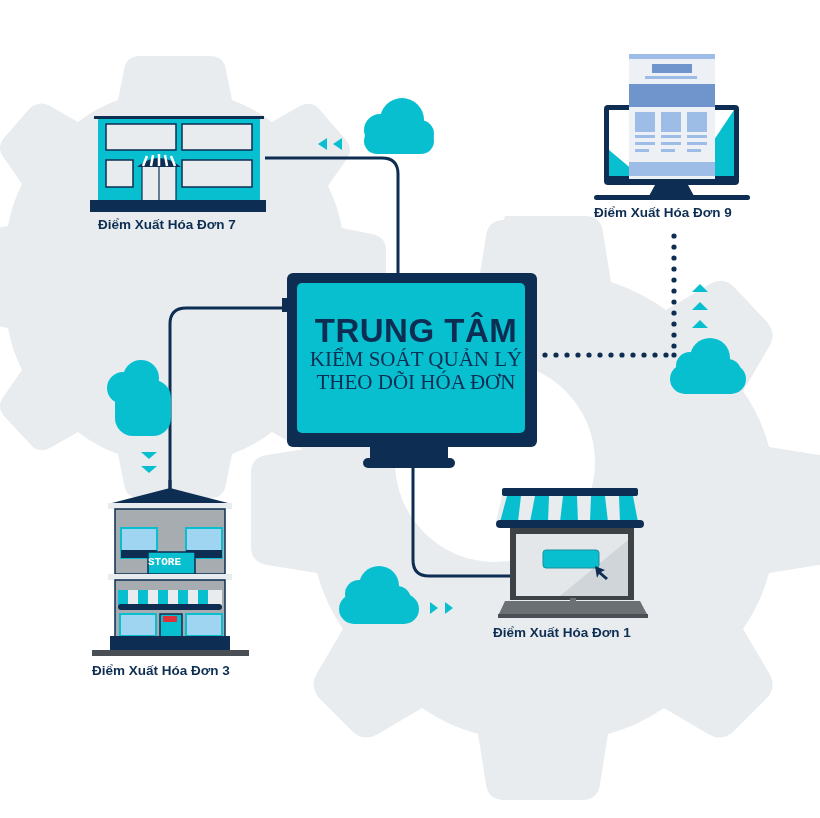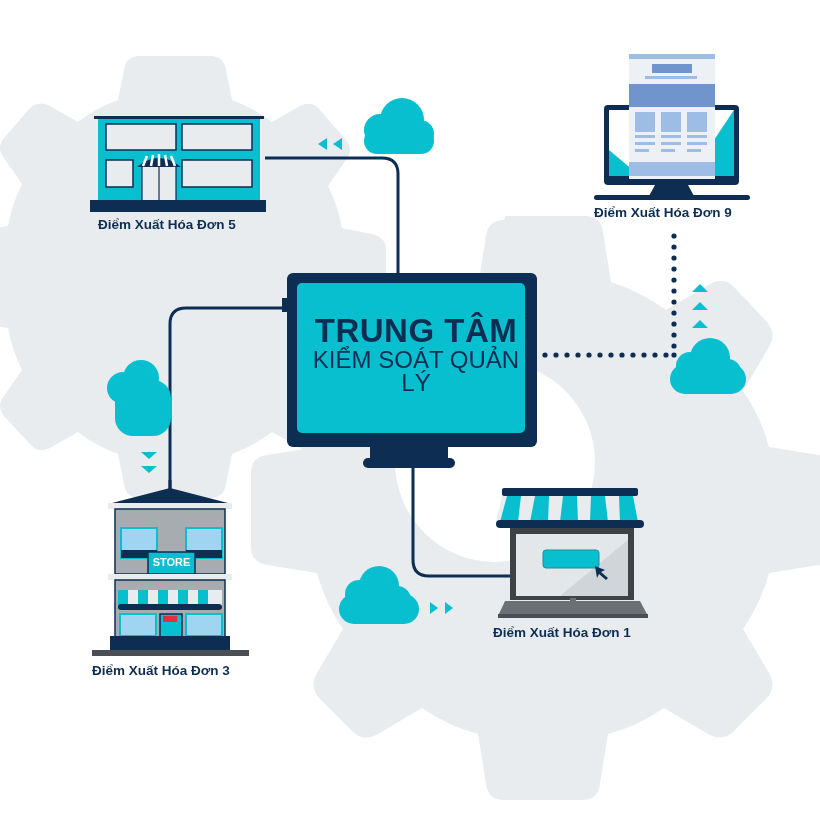--- a/index.html
+++ b/index.html
@@ -1,21 +1,21 @@
 <!DOCTYPE html>
 <html><head>
 <meta charset="utf-8">
 <style>
   html,body{margin:0;padding:0;background:#ffffff;}
   body{width:820px;height:818px;position:relative;overflow:hidden;font-family:"Liberation Sans",sans-serif;}
   svg#scene{position:absolute;left:0;top:0;}
   .lbl{position:absolute;font-family:"Liberation Sans",sans-serif;font-weight:bold;font-size:13.5px;color:#0d2e52;white-space:nowrap;}
   .center-text{position:absolute;left:300px;top:314px;width:232px;text-align:center;color:#0d2e52;}
   .ct-title{font-family:Liberation Sans, sans-serif;font-weight:bold;font-size:33px;line-height:34px;letter-spacing:0.5px;}
-  .ct-sub{font-family:Liberation Sans, sans-serif;font-size:24px;line-height:23px;}
+  .ct-sub{font-family:Liberation Serif, serif;font-size:21px;line-height:23px;}
 </style>
 </head>
 <body>
 
 <svg id="scene" width="820" height="818" viewBox="0 0 820 818">
 
   <g fill="#e8ecef">
 
     <path d="M505 216 h80 q16 0 18 16 l8 50 q30 10 55 28 l44 -26 q14 -8 25 4 l32 34 q10 12 2 25 l-26 44 q18 26 26 56 l50 8 q16 3 16 18 v74 q0 16 -16 18 l-50 8 q-8 30 -26 56 l26 44 q8 14 -2 25 l-34 34 q-12 10 -25 2 l-44 -26 q-26 18 -56 26 l-8 50 q-2 16 -18 16 h-78 q-16 0 -18 -16 l-8 -50 q-30 -8 -56 -26 l-44 26 q-14 8 -25 -2 l-34 -34 q-10 -12 -2 -25 l26 -44 q-18 -26 -26 -56 l-50 -8 q-16 -3 -16 -18 v-74 q0 -16 16 -18 l50 -8 q8 -30 26 -56 l-26 -44 q-8 -14 2 -25 l34 -34 q12 -10 25 -2 l44 26 q26 -18 56 -26 l8 -50 q2 -16 18 -16 z"></path>
 
@@ -197,23 +197,24 @@
       <polygon points="507,496 521,496 518,522 500,522" fill="#08bfd0"></polygon>
       <polygon points="535,496 549,496 548,522 530,522" fill="#08bfd0"></polygon>
       <polygon points="563,496 577,496 578,522 560,522" fill="#08bfd0"></polygon>
       <polygon points="591,496 605,496 608,522 590,522" fill="#08bfd0"></polygon>
       <polygon points="619,496 633,496 638,522 620,522" fill="#08bfd0"></polygon>
       <rect x="496" y="520" width="148" height="8" rx="4" fill="#0d2e52"></rect>
     </g>
   </g>
 </svg>
 
-<div style="position:absolute;left:148px;top:556px;width:47px;text-align:center;color:#ffffff;font-weight:bold;font-size:11px;font-family:Liberation Sans, sans-serif;">STORE</div>
+<div style="position:absolute;left:148px;top:556px;width:47px;color:#ffffff;font-weight:bold;font-size:11px;font-family:Liberation Mono, monospace;">STORE</div>
 
 <div class="center-text">
   <div class="ct-title">TRUNG TÂM</div>
   <div class="ct-sub">KIỂM SOÁT QUẢN LÝ</div>
+  <div class="ct-sub">THEO DÕI HÓA ĐƠN</div>
 </div>
 
-<div class="lbl" style="left:98px;top:217px;">Điểm Xuất Hóa Đơn 5</div>
+<div class="lbl" style="left:98px;top:217px;">Điểm Xuất Hóa Đơn 7</div>
 <div class="lbl" style="left:594px;top:205px;">Điểm Xuất Hóa Đơn 9</div>
 <div class="lbl" style="left:92px;top:663px;text-align:center;">Điểm Xuất Hóa Đơn 3</div>
 <div class="lbl" style="left:493px;top:625px;">Điểm Xuất Hóa Đơn 1</div>
 
 </body></html>

